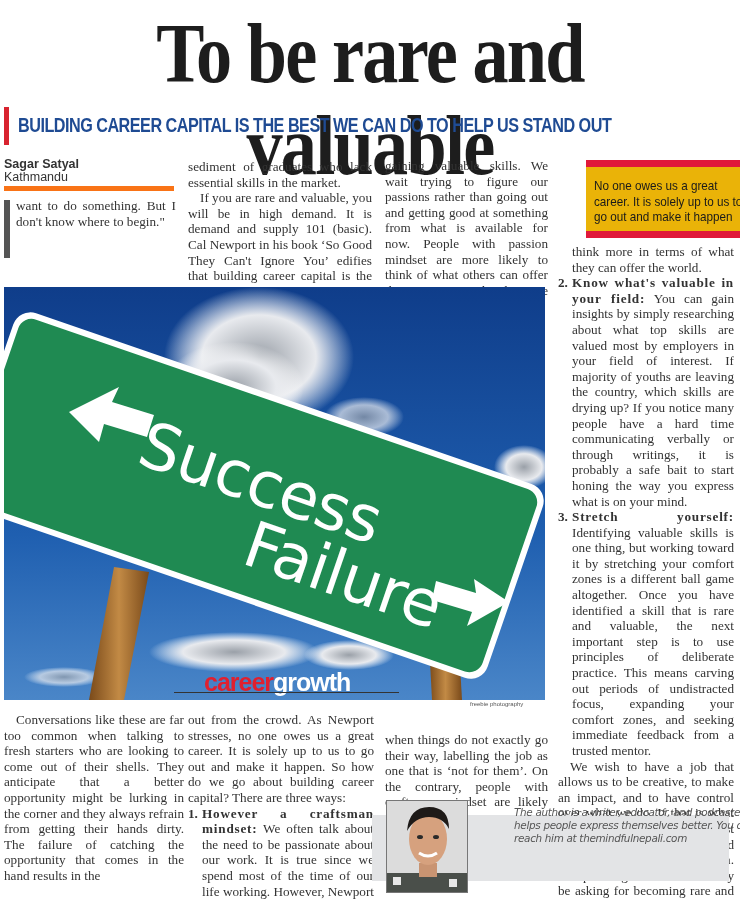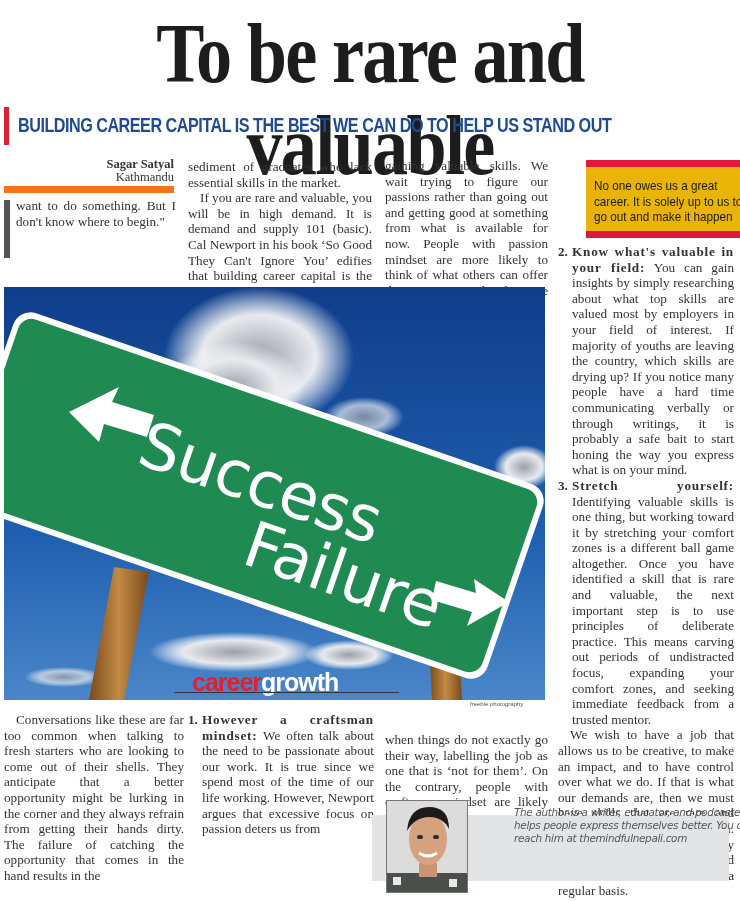--- a/index.html
+++ b/index.html
@@ -15,23 +15,23 @@
   .subhead {
     position: absolute; left: 18px; top: 114px; font-family: "Liberation Sans", sans-serif;
     font-weight: bold; font-size: 19.5px; color: #1f4b93; letter-spacing: -0.6px;
     transform: scaleX(0.83); transform-origin: left center; white-space: nowrap;
   }
 
   .col { position: absolute; font-family: "Liberation Serif", serif; font-size: 13.2px; line-height: 15.6px; color: #333; text-align: justify; }
   .col p { text-indent: 0; }
   .col p.ind { text-indent: 12px; }
 
-  .byline { position: absolute; left: 4px; top: 158px; width: 170px; text-align: right;
-    font-family: Liberation Serif, serif; font-size: 12.5px; line-height: 13px; color: #333;
-    border-bottom: 7px solid #f97316; padding-bottom: 2px; }
+  .byline { position: absolute; left: 4px; top: 158px; width: 170px; text-align: left;
+    font-family: Liberation Sans, sans-serif; font-size: 12.5px; line-height: 13px; color: #333;
+    border-bottom: 5px solid #f97316; padding-bottom: 2px; }
   .byline .name { font-weight: bold; }
 
   .dropcap { float: left; width: 6px; height: 58px; background: #555; margin: 2px 6px 0 0; }
 
   .pull { position: absolute; left: 558px; top: 160px; width: 171px; height: 78px; background: #eab308; margin-left: 28px; }
   .pull .bar-top { position: absolute; left: 0; top: 0; width: 100%; height: 7px; background: #e0193a; }
   .pull .bar-bot { position: absolute; left: 0; bottom: 0; width: 100%; height: 7px; background: #e0193a; }
   .pull .txt { position: absolute; left: 8px; top: 18px; width: 160px; font-family: "Liberation Sans", sans-serif;
     font-size: 13px; line-height: 15.5px; color: #1a1a1a; transform: scaleX(0.9); transform-origin: left top; width: 175px; }
 
@@ -74,20 +74,21 @@
   <p>gaining valuable skills. We wait trying to figure our passions rather than going out and getting good at something from what is available for now. People with passion mindset are more likely to think of what others can offer them. As a result, they are likely to quit</p>
 </div>
 
 <div class="pull">
   <div class="bar-top"></div>
   <div class="txt">No one owes us a great career. It is solely up to us to go out and make it happen</div>
   <div class="bar-bot"></div>
 </div>
 
 <div class="col" style="left:558px; top:244px; width:176px;">
+  <p style="padding-left:14px;">think more in terms of what they can offer the world.</p>
   <ol class="steps">
     <li>
       <span class="num">2.</span><b>Know what's valuable in your field:</b><span> You can gain insights by simply researching about what top skills are valued most by employers in your field of interest. If majority of youths are leaving the country, which skills are drying up? If you notice many people have a hard time communicating verbally or through writings, it is probably a safe bait to start honing the way you express what is on your mind.</span>
     </li>
     <li>
       <span class="num">3.</span><b>Stretch yourself:</b><span> Identifying valuable skills is one thing, but working toward it by stretching your comfort zones is a different ball game altogether. Once you have identified a skill that is rare and valuable, the next important step is to use principles of deliberate practice. This means carving out periods of undistracted focus, expanding your comfort zones, and seeking immediate feedback from a trusted mentor.</span>
     </li>
   </ol>
   <p class="ind">We wish to have a job that allows us to be creative, to make an impact, and to have control over what we do. If that is what our demands are, then we must have skills that are rare and valuable to offer in return. Newport urges us to constantly be asking for becoming rare and valuable with all that we do on a regular basis.</p>
 </div>
@@ -127,32 +128,33 @@
     <g transform="rotate(19 260 200)">
       <rect x="-30" y="110" width="560" height="205" rx="18" fill="#ffffff"></rect>
       <rect x="-24" y="116" width="548" height="193" rx="14" fill="#1f8a52"></rect>
     </g>
 
     <polygon points="65,125 115,100 108,115 150,128 143,150 100,137 95,155" fill="#ffffff"></polygon>
     <polygon points="505,315 470,292 472,306 432,294 428,313 468,325 463,339" fill="#ffffff"></polygon>
   </svg>
   <div style="position:absolute; left:150px; top:120px; font-family:'DejaVu Sans',sans-serif; font-size:64px; color:#fff; transform:rotate(19deg); transform-origin:left top; letter-spacing:-1px;">Success</div>
   <div style="position:absolute; left:255px; top:220px; font-family:'DejaVu Sans',sans-serif; font-size:64px; color:#fff; transform:rotate(19deg); transform-origin:left top; letter-spacing:-1px;">Failure</div>
-  <div style="position:absolute; left:188px; top:382px; font-family:'Liberation Sans',sans-serif; font-weight:bold; font-size:25px; line-height:26px; letter-spacing:-1px;">
+  <div style="position:absolute; left:200px; top:382px; font-family:'Liberation Sans',sans-serif; font-weight:bold; font-size:25px; line-height:26px; letter-spacing:-1px;">
     <span style="color:#e0202f;">career</span><span style="color:#ffffff;">growth</span>
   </div>
   <div style="position:absolute; left:170px; top:405px; width:225px; height:1px; background:#333;"></div>
 </div>
 <div class="credit">freebie photography</div>
 
 <div class="col" style="left:4px; top:712px; width:180px;">
   <p class="ind">Conversations like these are far too common when talking to fresh starters who are looking to come out of their shells. They anticipate that a better opportunity might be lurking in the corner and they always refrain from getting their hands dirty. The failure of catching the opportunity that comes in the hand results in the</p>
 </div>
 
 <div class="col" style="left:188px; top:712px; width:186px;">
+  <p>out from the crowd. As Newport stresses, no one owes us a great career. It is solely up to us to go out and make it happen. So how do we go about building career capital? There are three ways:</p>
   <ol class="steps">
     <li>
       <span class="num">1.</span><b>However a craftsman mindset:</b><span> We often talk about the need to be passionate about our work. It is true since we spend most of the time of our life working. However, Newport argues that excessive focus on passion deters us from</span>
     </li>
   </ol>
 </div>
 
 <div class="col" style="left:385px; top:732px; width:163px;">
   <p>when things do not exactly go their way, labelling the job as one that is ‘not for them’. On the contrary, people with craftsman mindset are likely to</p>
 </div>

